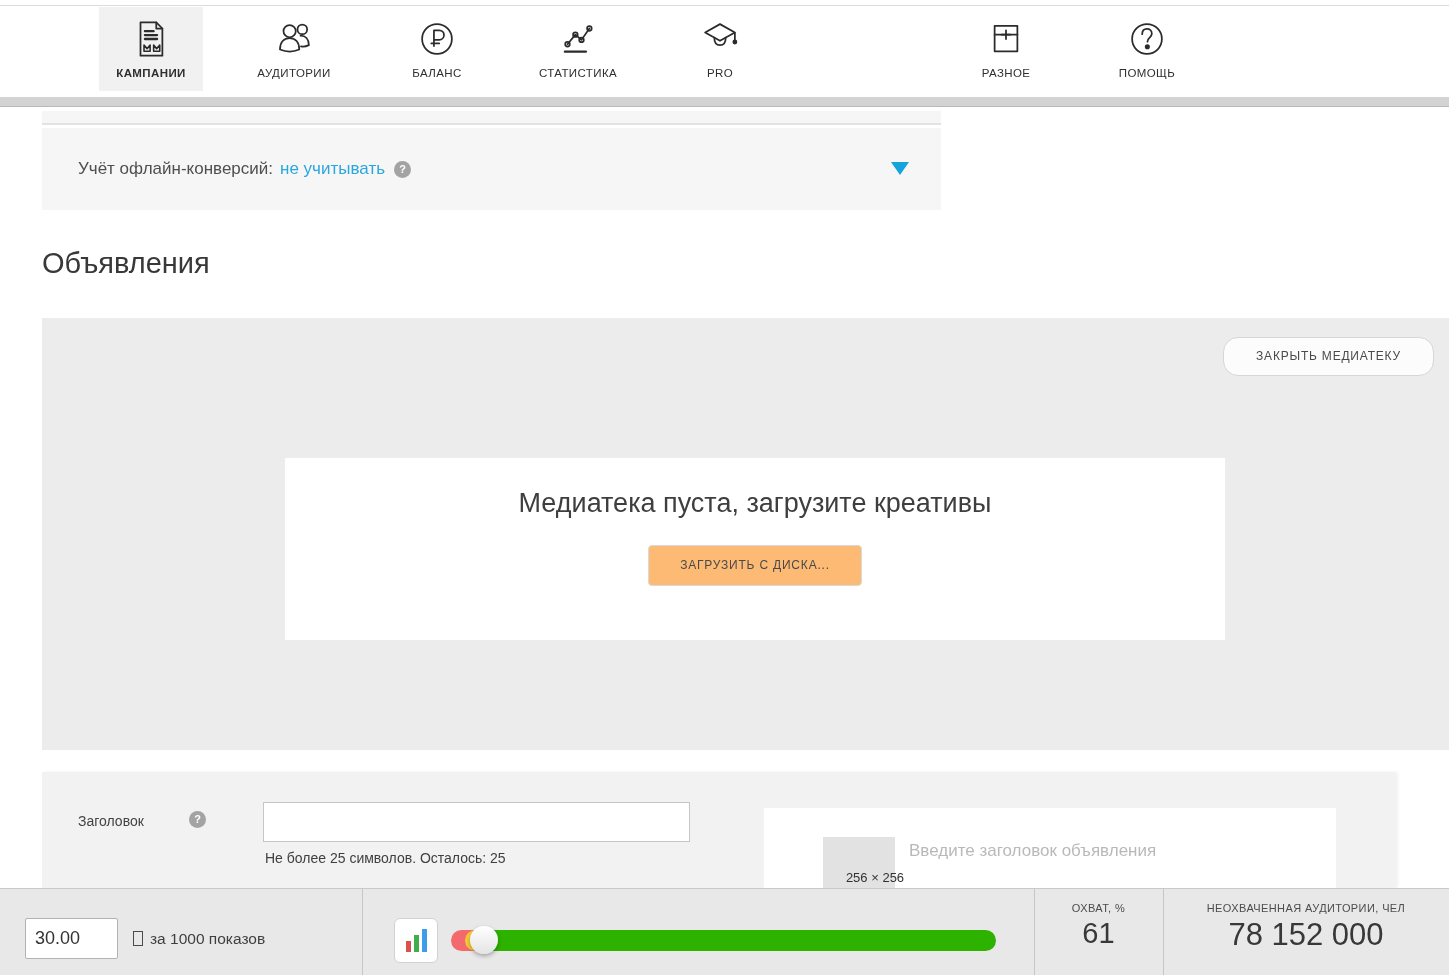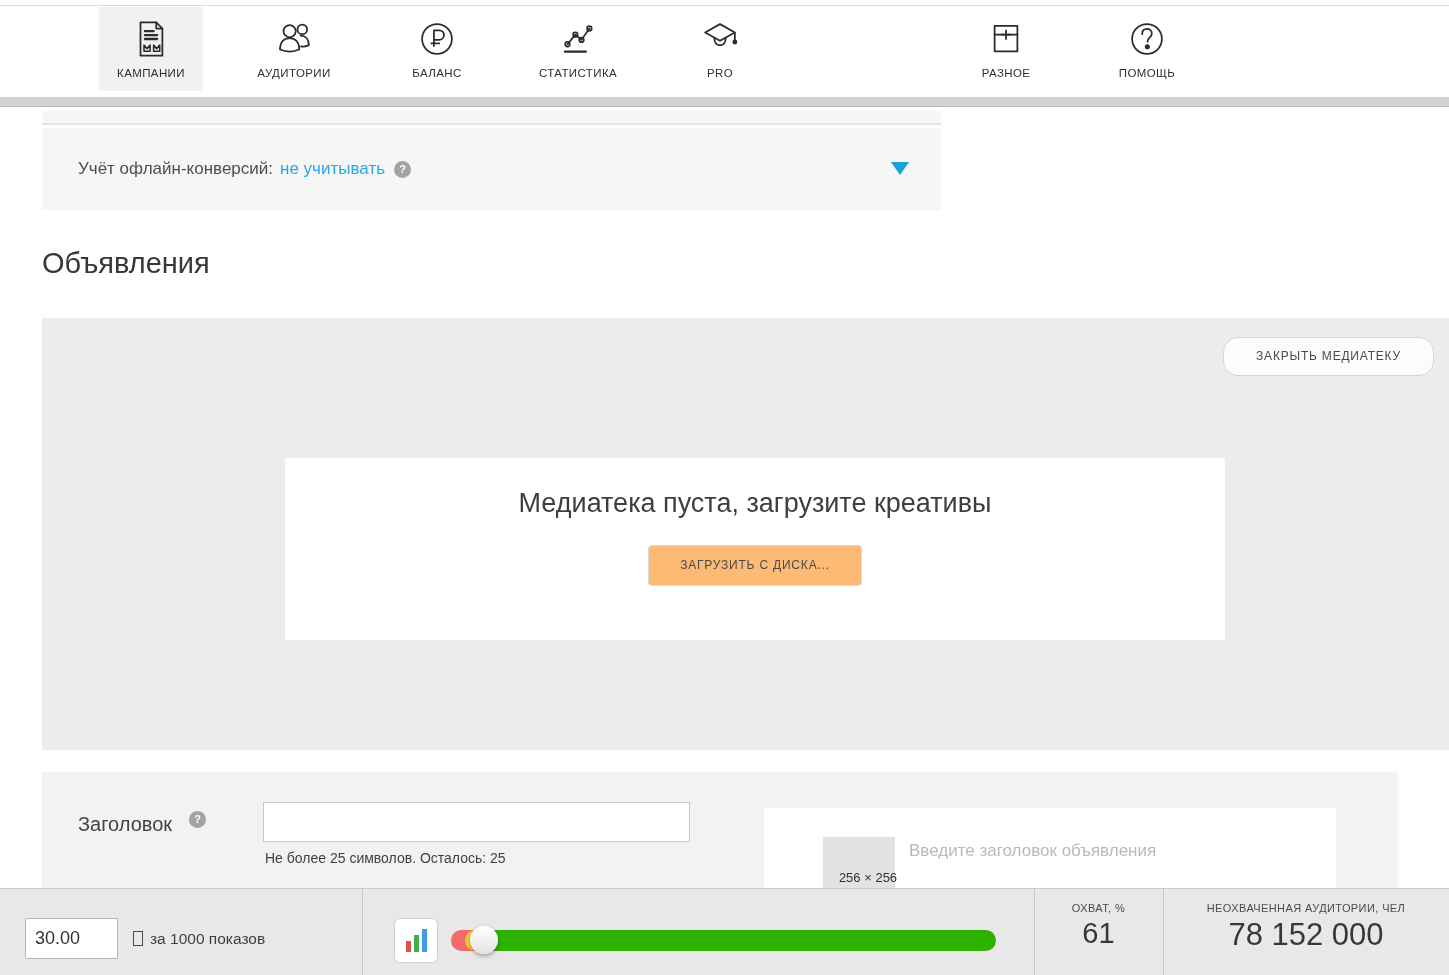--- a/index.html
+++ b/index.html
@@ -43,29 +43,29 @@
   .close-media-btn{position:absolute;left:1181px;top:19px;width:211px;height:39px;line-height:37px;
                    background:#fcfcfc;border:1px solid #d6d6d6;}
   .media-card{position:absolute;left:243px;top:140px;width:940px;height:182px;background:#fff;}
   .media-empty-text{margin-top:30px;text-align:center;font-size:27px;color:#3e3e3e;}
   .upload-btn{display:block;margin:26px auto 0;width:214px;height:41px;line-height:39px;
               background:#fdba74;border:1px solid #d9d9d9;border-radius:4px;}
 
   
   .form-panel{position:absolute;left:42px;top:772px;width:1354px;height:116px;background:#f2f2f2;
               box-shadow:2px 0 3px rgba(0,0,0,0.06);}
-  .form-label{position:absolute;left:36px;top:41px;font-size:20px;color:#434343;}
+  .form-label{position:absolute;left:36px;top:41px;font-size:14px;color:#434343;}
   .form-help{position:absolute;left:147px;top:39px;margin-left:0;}
   .title-input{position:absolute;left:221px;top:30px;width:427px;height:40px;box-sizing:border-box;
                border:1px solid #c6c6c6;background:#fff;font-size:16px;padding:0 10px;
                font-family:"Liberation Sans",sans-serif;}
   .title-hint{position:absolute;left:223px;top:78px;font-size:14px;color:#3f3f3f;}
   .preview-card{position:absolute;left:722px;top:36px;width:572px;height:80px;background:#fff;}
   .preview-square{position:absolute;left:59px;top:29px;width:72px;height:51px;background:#e2e2e2;}
-  .preview-size{position:absolute;bottom:3px;left:9px;width:100%;text-align:center;
+  .preview-size{position:absolute;bottom:3px;left:16px;width:100%;text-align:center;
                 font-size:13px;color:#323232;}
   .preview-placeholder{position:absolute;left:145px;top:33px;font-size:17px;color:#b9b9b9;}
 
   
   .price-bar{position:absolute;left:0;top:888px;width:1449px;height:87px;background:#e8e8e8;
              border-top:1px solid #c9c9c9;box-sizing:border-box;}
   .price-input{position:absolute;left:25px;top:29px;width:93px;height:41px;box-sizing:border-box;
                border:1px solid #b3b3b3;border-radius:2px;background:#fff;font-size:18px;
                color:#333;padding:8px 9px;font-family:"Liberation Sans",sans-serif;}
   .ruble-box{position:absolute;left:133px;top:42px;width:8px;height:13px;
@@ -94,21 +94,21 @@
 </style>
 </head>
 <body>
 
 <div class="screen">
 
   <div class="top-edge"></div>
 
   <div class="nav">
 
-    <div class="nav-item active" style="left:99px;width:104px;">
+    <div class="nav-item active" style="left:99px;width:104px;font-weight:bold;">
       <span class="nav-icon">
         <svg width="42" height="42" viewBox="0 0 48 48">
           <path d="M12 5 h18 l7 7 v31 H12 Z"></path>
           <path d="M30 5 v7 h7"></path>
           <path d="M17 15 h10 M17 19.5 h14 M17 24 h14" stroke-width="2.6"></path>
           <path d="M16 38 v-7 l3.5 4 3.5-4 v7 Z M27 38 v-7 l3.5 4 3.5-4 v7 Z" stroke-width="1.8"></path>
         </svg>
       </span>
       <span class="nav-label">КАМПАНИИ</span>
     </div>

